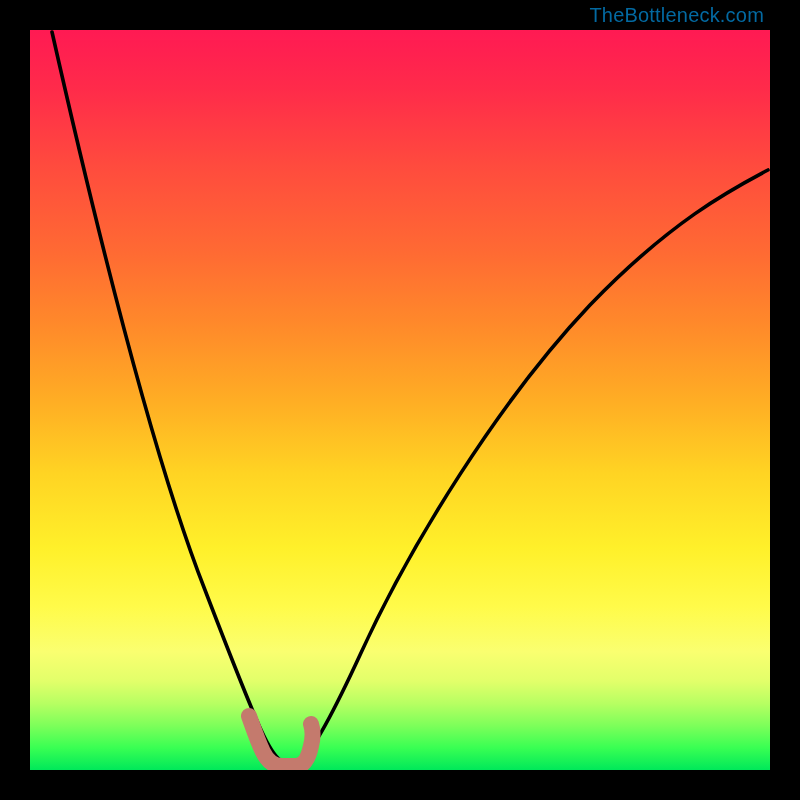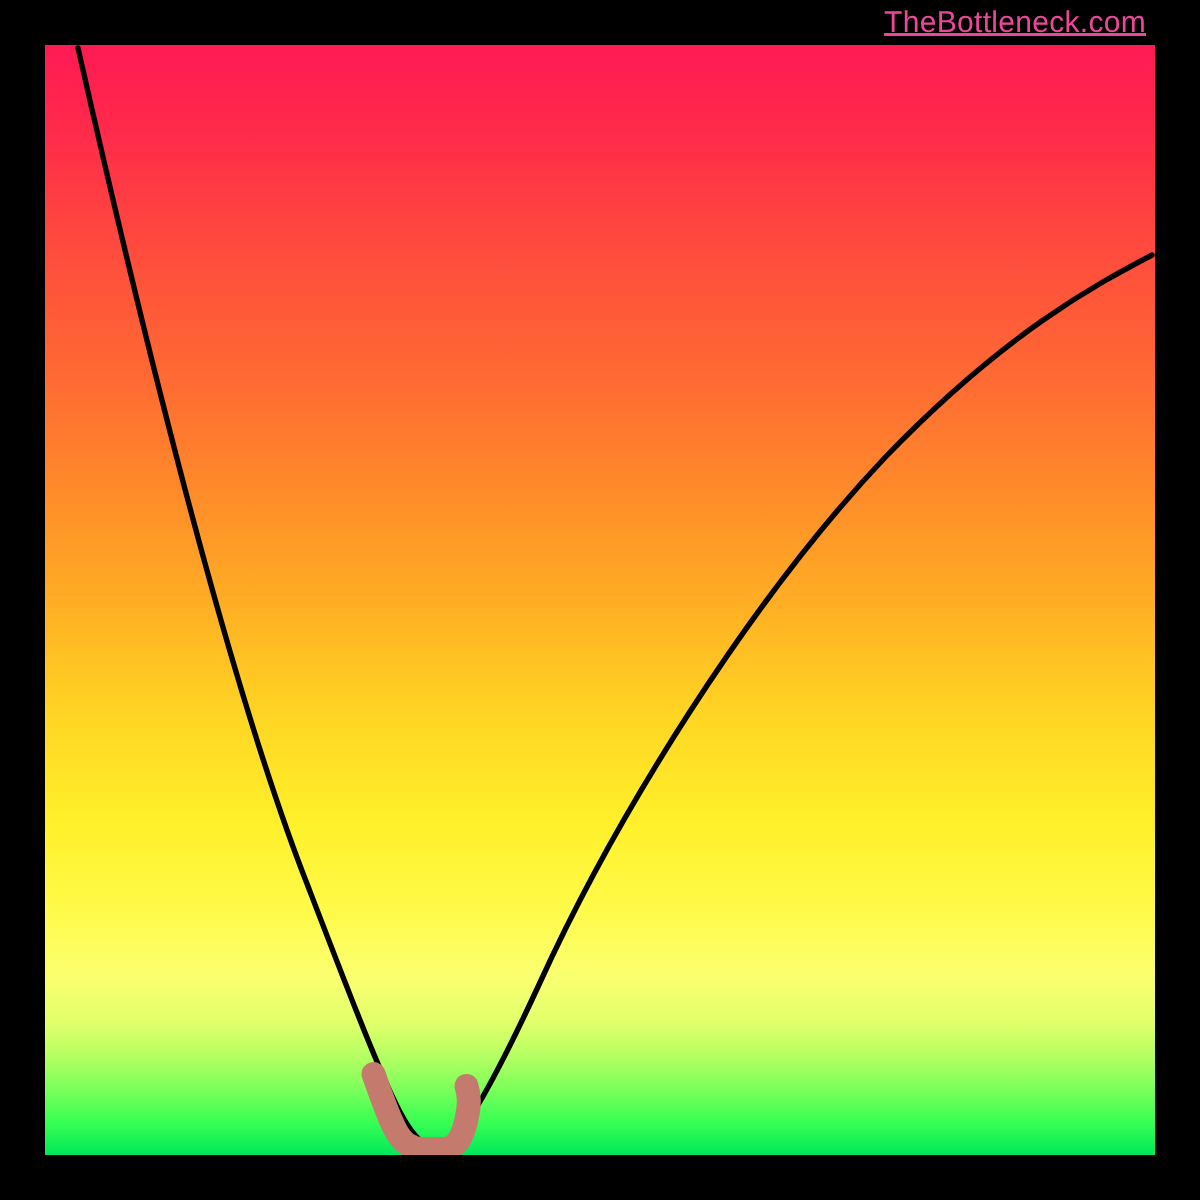--- a/index.html
+++ b/index.html
@@ -37,25 +37,24 @@
       #b7ff62 91%,
       #7dff5a 94%,
       #39ff53 97%,
       #00e85a 100%
     );
   }
   .watermark {
     position: absolute;
     top: 4px;
     right: 36px;
-    color: #ec4899;
+    color: #0369a1;
     font-size: 20px;
     font-weight: 500;
     letter-spacing: 0.2px;
-    text-decoration: underline;
   }
   svg.curves {
     position: absolute;
     inset: 0;
   }
 </style>
 </head>
 <body>
 
 <div class="watermark">TheBottleneck.com</div>

